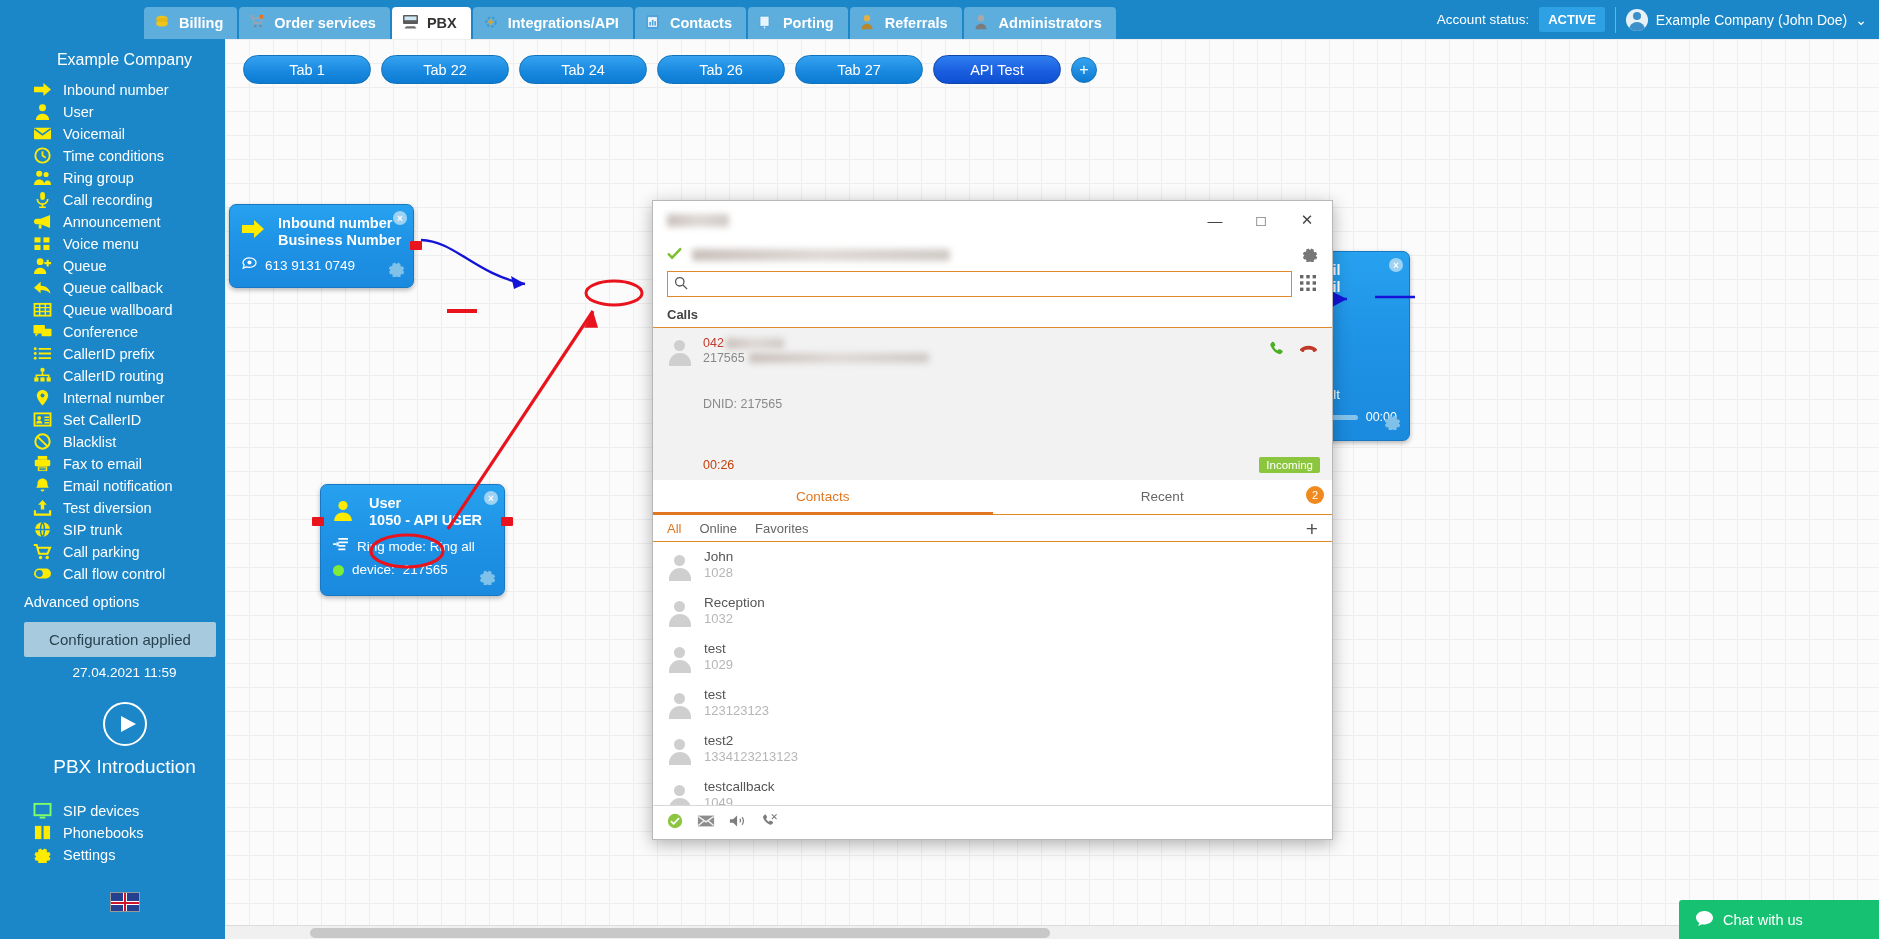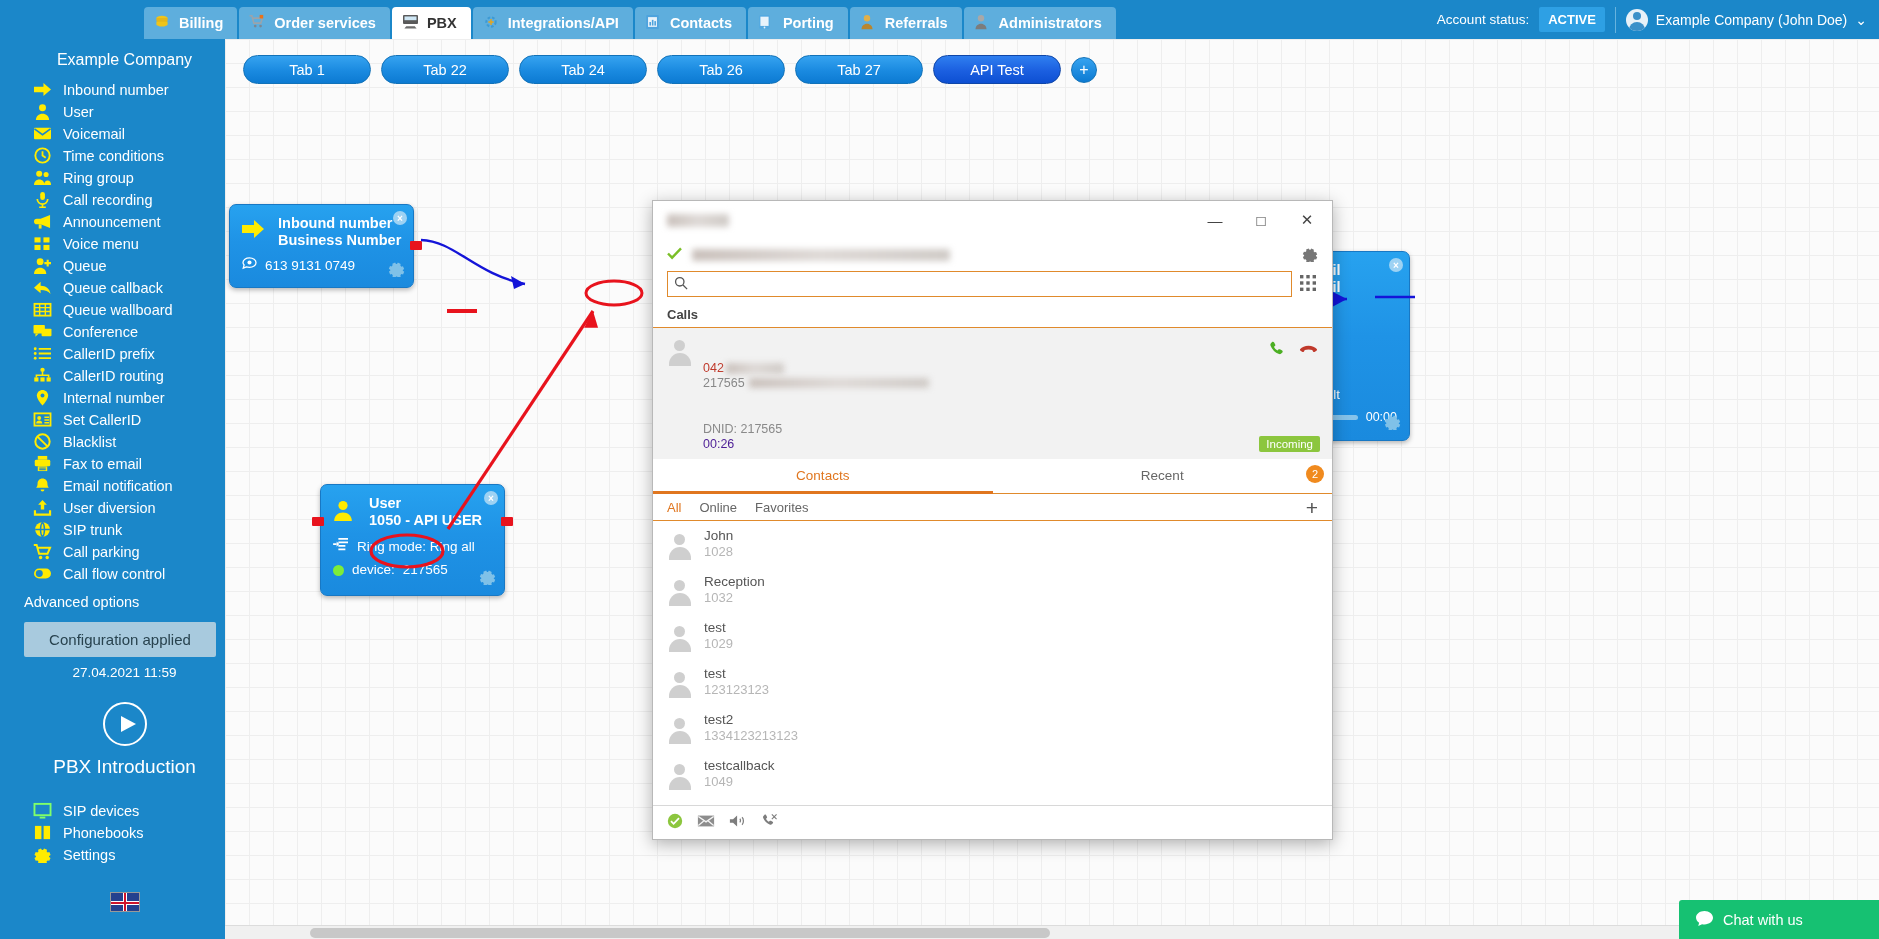--- a/index.html
+++ b/index.html
@@ -162,21 +162,21 @@
   #sp-calls-label { padding: 10px 14px 5px; font-weight: bold; color: #444; font-size: 13px; }
   #sp-calls-sep { height: 1px; background: #e08a2c; margin: 0 0px; }
   #sp-call-row {
     background: #f2f2f2; display: flex; align-items: flex-start; padding: 8px 14px 8px 14px; gap: 10px;
     position: relative; min-height: 56px;
   }
   .sp-avatar { width: 26px; height: 26px; position: relative; flex: 0 0 26px; margin-top: 3px; }
   .sp-avatar::before { content:""; position:absolute; width:11px;height:11px;border-radius:50%;background:#cfcfcf;left:7px;top:1px;}
   .sp-avatar::after  { content:""; position:absolute; width:22px;height:13px;border-radius:11px 11px 0 0;background:#cfcfcf;left:2px;top:14px;}
   #sp-call-info { flex: 1; line-height: 14.5px; font-size: 12.5px; }
-  #sp-call-num { color: #c0392b; font-size: 12.5px; display:flex; align-items:center; gap:0px;margin-top:25px;}
+  #sp-call-num { color: #c0392b; font-size: 12.5px; display:flex; align-items:center; gap:0px;}
   #sp-call-num-blur { width: 58px; height: 11px; margin-left: 2px; }
   #sp-call-line2 { display:flex; align-items:center; gap:4px; color:#888; }
   #sp-call-line2-blur { width: 180px; height: 10px; }
   #sp-call-actions { display: flex; gap: 12px; align-items: center; padding-top: 4px; }
   #sp-incoming-badge {
     position: absolute; right: 12px; bottom: 7px; background: #8cc63e; color: #fff;
     font-size: 11.5px; padding: 2px 7px; border-radius: 2px;
   }
   #sp-tabs { display: flex; border-bottom: 1px solid #e08a2c; }
   .sp-tab { flex: 1; text-align: center; padding: 9px 0 8px; font-size: 13.5px; color: #666; cursor: pointer; position: relative; }
@@ -483,21 +483,21 @@
         </span>
         <span>Email notification</span>
       </div>
       <div class="side-item">
         <span class="side-ico">
           <svg width="19" height="17" viewBox="0 0 20 18">
             <path d="M10 1l4.6 5h-2.8v5H8.2V6H5.4z" fill="#ffeb00"></path>
             <path d="M2 12v4.5h16V12" stroke="#ffeb00" stroke-width="2.3" fill="none"></path>
           </svg>
         </span>
-        <span>User diversion</span>
+        <span>Test diversion</span>
       </div>
       <div class="side-item">
         <span class="side-ico">
           <svg width="19" height="17" viewBox="0 0 20 18">
             <circle cx="10" cy="9" r="7.8" fill="#ffeb00"></circle>
             <path d="M2.2 9h15.6M10 1.2c2.8 3.3 2.8 12.3 0 15.6M10 1.2C7.2 4.5 7.2 13.5 10 16.8" stroke="#1b87c9" stroke-width="1.5" fill="none"></path>
           </svg>
         </span>
         <span>SIP trunk</span>
       </div>
@@ -770,21 +770,21 @@
       <div id="sp-call-info">
         <div id="sp-call-num">
           <span>042</span>
           <span id="sp-call-num-blur" class="blur-block"></span>
         </div>
         <div id="sp-call-line2">
           <span>217565</span>
           <span id="sp-call-line2-blur" class="blur-block"></span>
         </div>
         <div style="color:#8a8a8a;margin-top:32px;">DNID: 217565</div>
-        <div style="color:#4c1d95;">00:26</div>
+        <div style="color:#c2410c;margin-top:46px;">00:26</div>
       </div>
       <div id="sp-call-actions">
         <span>
           <svg width="19" height="19" viewBox="0 0 20 20">
               <path d="M4.3 2.2c.6-.6 1.6-.5 2 .2l1.3 2.3c.3.6.2 1.3-.3 1.7l-1 .8c.7 1.7 2 3.1 3.8 3.9l.8-1c.4-.5 1.1-.6 1.7-.3l2.3 1.3c.7.4.8 1.4.2 2l-1.2 1.2c-.6.6-1.5.8-2.3.5A16 16 0 012.6 5.7c-.3-.8-.1-1.7.5-2.3z" fill="#4caf23"></path>
             </svg>
         </span>
         <span>
           <svg width="19" height="19" viewBox="0 0 20 20">
               <path d="M10 6C6.3 6 3 7.5 1.3 9.6c-.5.6-.3 1.4.3 1.7l2.1 1.2c.5.3 1.2.1 1.5-.4l.9-1.5c1.1-.4 2.4-.6 3.9-.6s2.8.2 3.9.6l.9 1.5c.3.5 1 .7 1.5.4l2.1-1.2c.6-.3.8-1.1.3-1.7C17 7.5 13.7 6 10 6z" fill="#c0392b"></path>

